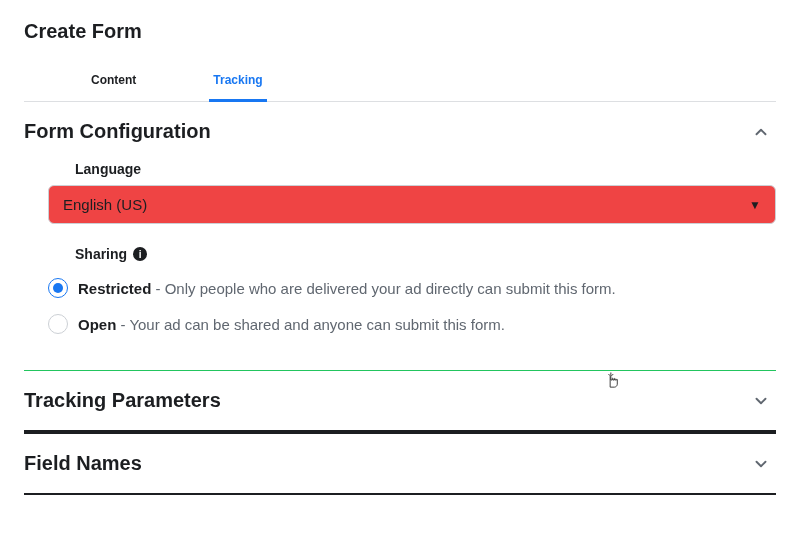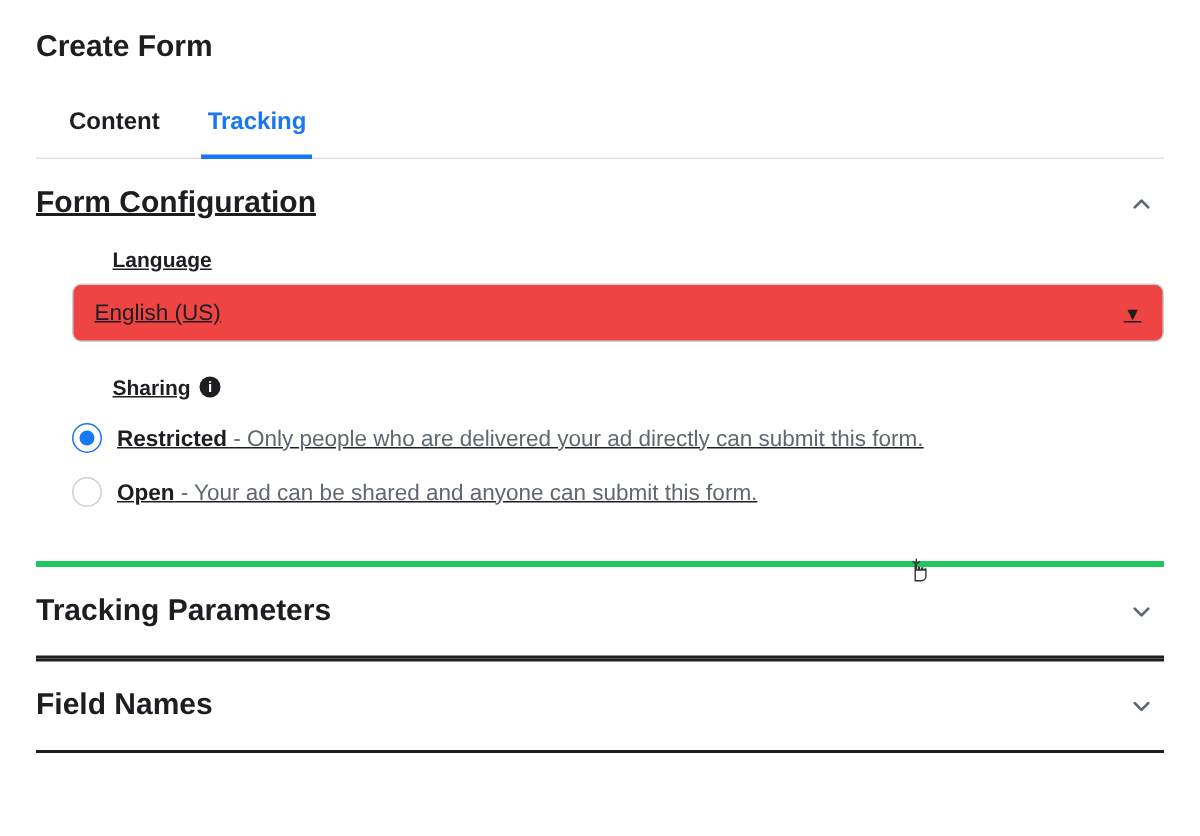--- a/index.html
+++ b/index.html
@@ -21,38 +21,38 @@
       margin-bottom: 20px;
       color: #1c1e21;
     }
     .tabs {
       display: flex;
       gap: 24px;
       border-bottom: 1px solid #dddfe2;
       padding-left: 18px;
     }
     .tab {
-      font-size: 16px;
+      font-size: 12px;
       font-weight: 600;
       color: #1c1e21;
       padding: 10px 4px 12px 4px;
       cursor: pointer;
       border-bottom: 3px solid transparent;
       margin-bottom: -1px;
+      margin-left: 45px;
     }
     .tab.active {
       color: #1877f2;
       border-bottom-color: #1877f2;
     }
     .section {
       border-bottom: 2px solid #1c1e21;
     }
     .section.light-border {
-      border-bottom: 4px solid #22c55e;
-      text-decoration: underline;
+      border-bottom: 1px solid #22c55e;
     }
     .section-header {
       display: flex;
       justify-content: space-between;
       align-items: center;
       padding: 18px 6px 18px 0;
       cursor: pointer;
     }
     .section-title {
       font-size: 20px;

